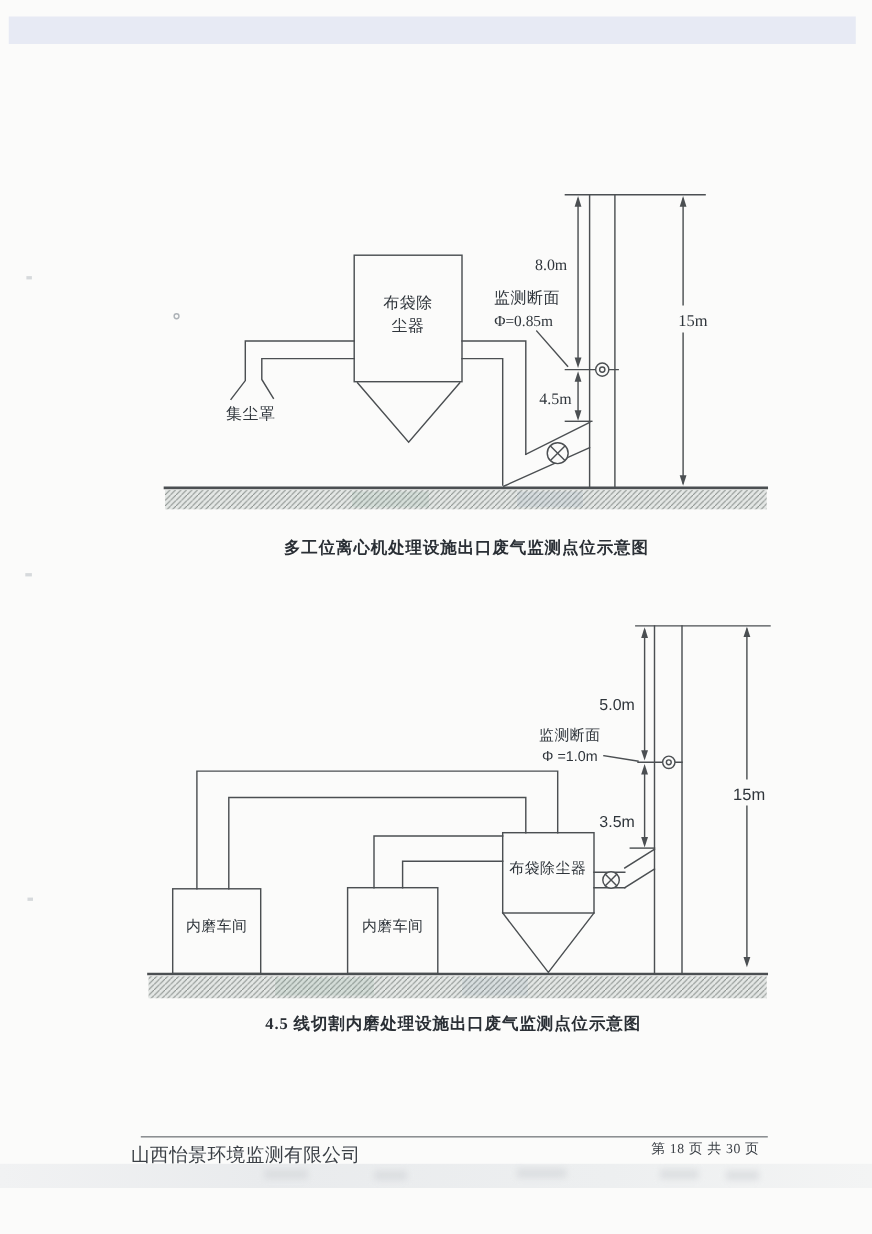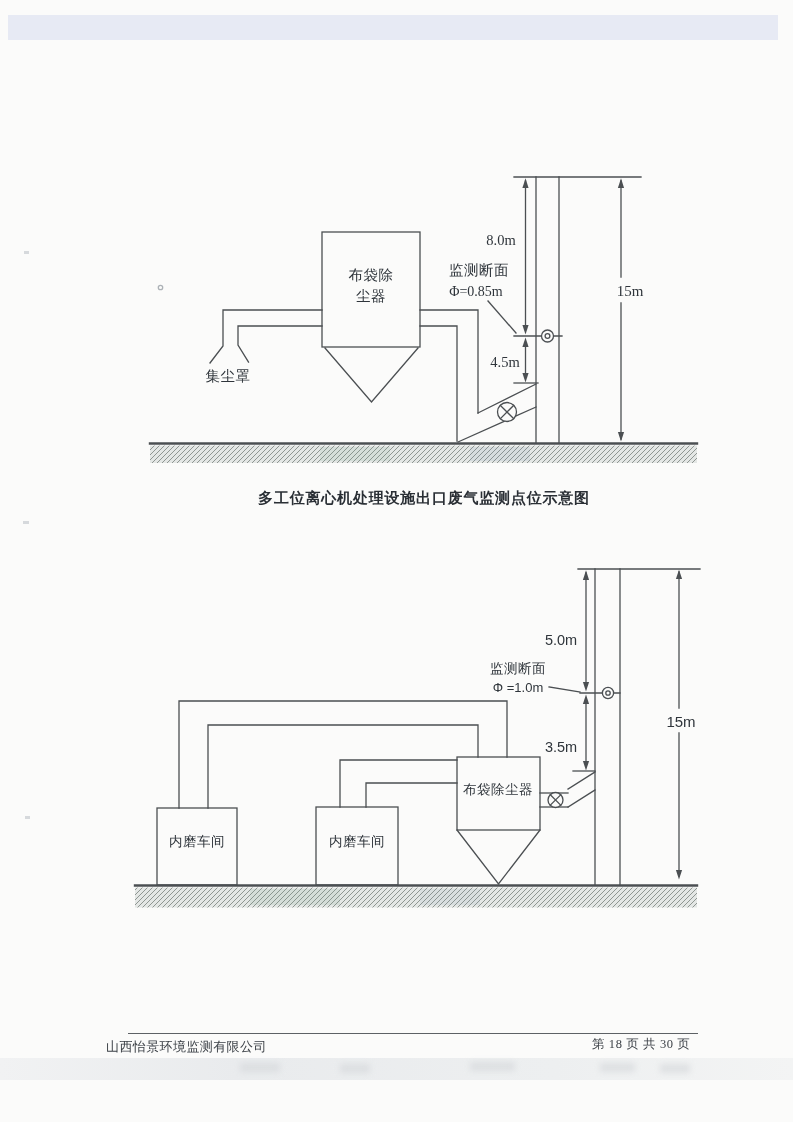--- a/index.html
+++ b/index.html
@@ -17,21 +17,21 @@
   .cjk{font-family:"Liberation Serif", serif;letter-spacing:0.5px;}
   .dimserif{font-family:"Liberation Serif", serif;}
   .dimsans{font-family:"Liberation Sans", sans-serif;}
   .caption{
     position:absolute;width:600px;text-align:center;
     font-size:15px;letter-spacing:0.8px;color:#2a2f35;font-weight:bold;
   }
   #caption-1{left:124px;top:489px;}
   #caption-2{left:112px;top:921px;}
   #footer-line{position:absolute;left:128px;top:1033px;width:570px;height:1.3px;background:#5d6165;}
-  #footer-company{position:absolute;left:106px;top:1038px;font-size:13px;letter-spacing:0.4px;color:#3a3f45;}
+  #footer-company{position:absolute;left:119px;top:1038px;font-size:17px;letter-spacing:0.4px;color:#3a3f45;}
   #footer-page{position:absolute;left:592px;top:1036px;font-size:12.5px;letter-spacing:0.6px;color:#3a3f45;}
 </style>
 </head>
 <body>
 
 <div id="page">
 
   <div id="scan-top-band"></div>
 
   <svg width="793" height="1122" viewBox="0 0 793 1122">
@@ -194,20 +194,21 @@
       </g>
       <text class="dimsans" x="681" y="727" font-size="15" text-anchor="middle">15m</text>
 
       <text class="cjk" x="518" y="673" font-size="13.5" text-anchor="middle">监测断面</text>
       <text class="dimsans" x="518" y="692" font-size="13" text-anchor="middle">Φ =1.0m</text>
       <line x1="549" y1="687" x2="580" y2="692"></line>
     </g>
   </svg>
 
   <div id="caption-1" class="caption">多工位离心机处理设施出口废气监测点位示意图</div>
+  <div id="caption-2" class="caption">4.5 线切割内磨处理设施出口废气监测点位示意图</div>
 
   <div id="footer-line"></div>
   <div id="footer-company">山西怡景环境监测有限公司</div>
   <div id="footer-page">第 18 页 共 30 页</div>
 
   <div class="edge-mark" style="left:24px;top:251px;width:5px;height:3px;"></div>
   <div class="edge-mark" style="left:23px;top:521px;width:6px;height:3px;"></div>
   <div class="edge-mark" style="left:25px;top:816px;width:5px;height:3px;"></div>
   <div id="scan-bottom-band"></div>
   <div class="smudge" style="left:240px;top:1063px;width:40px;"></div>

